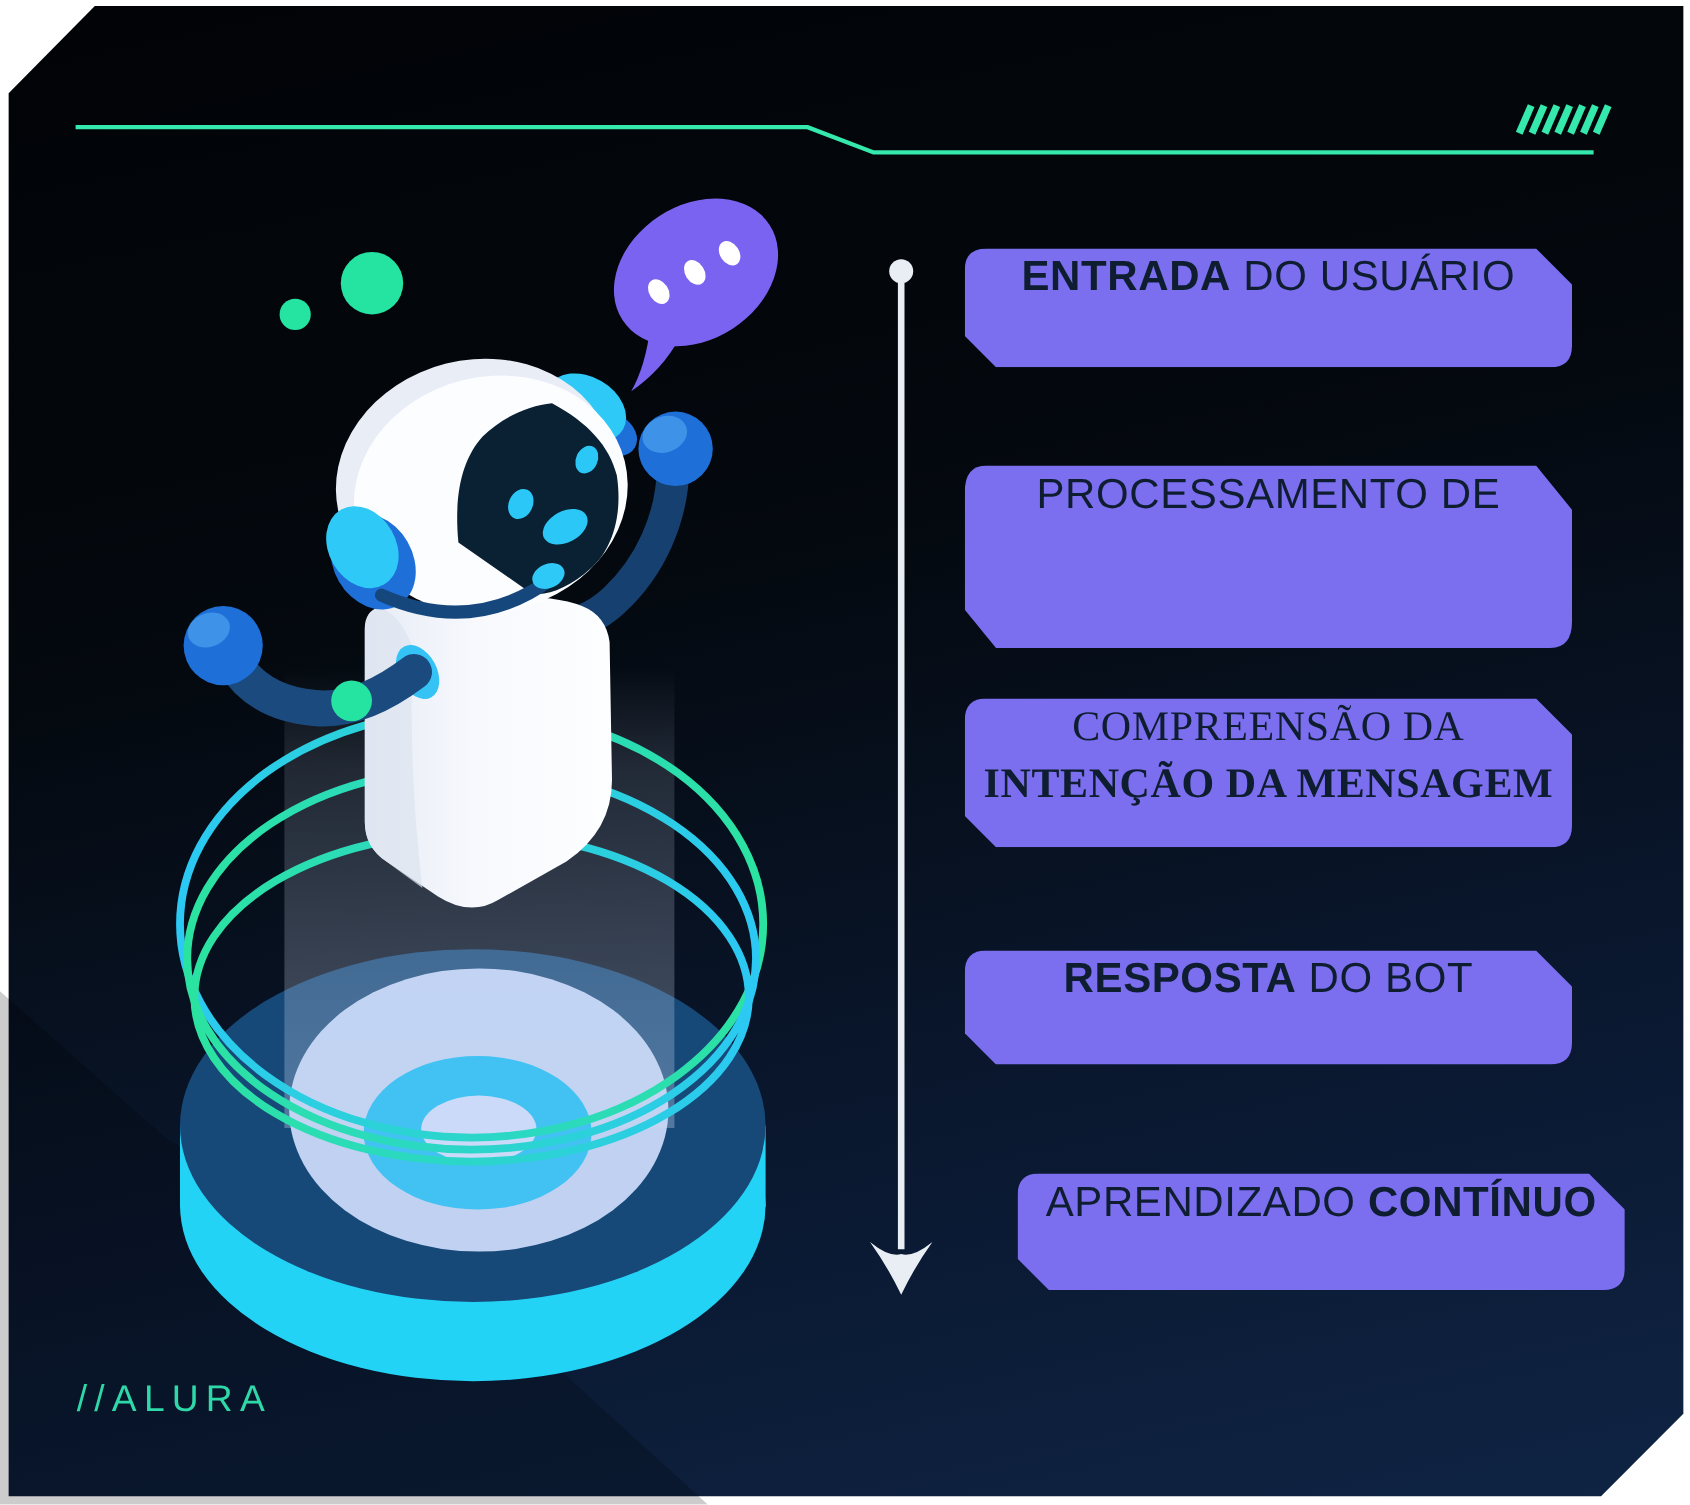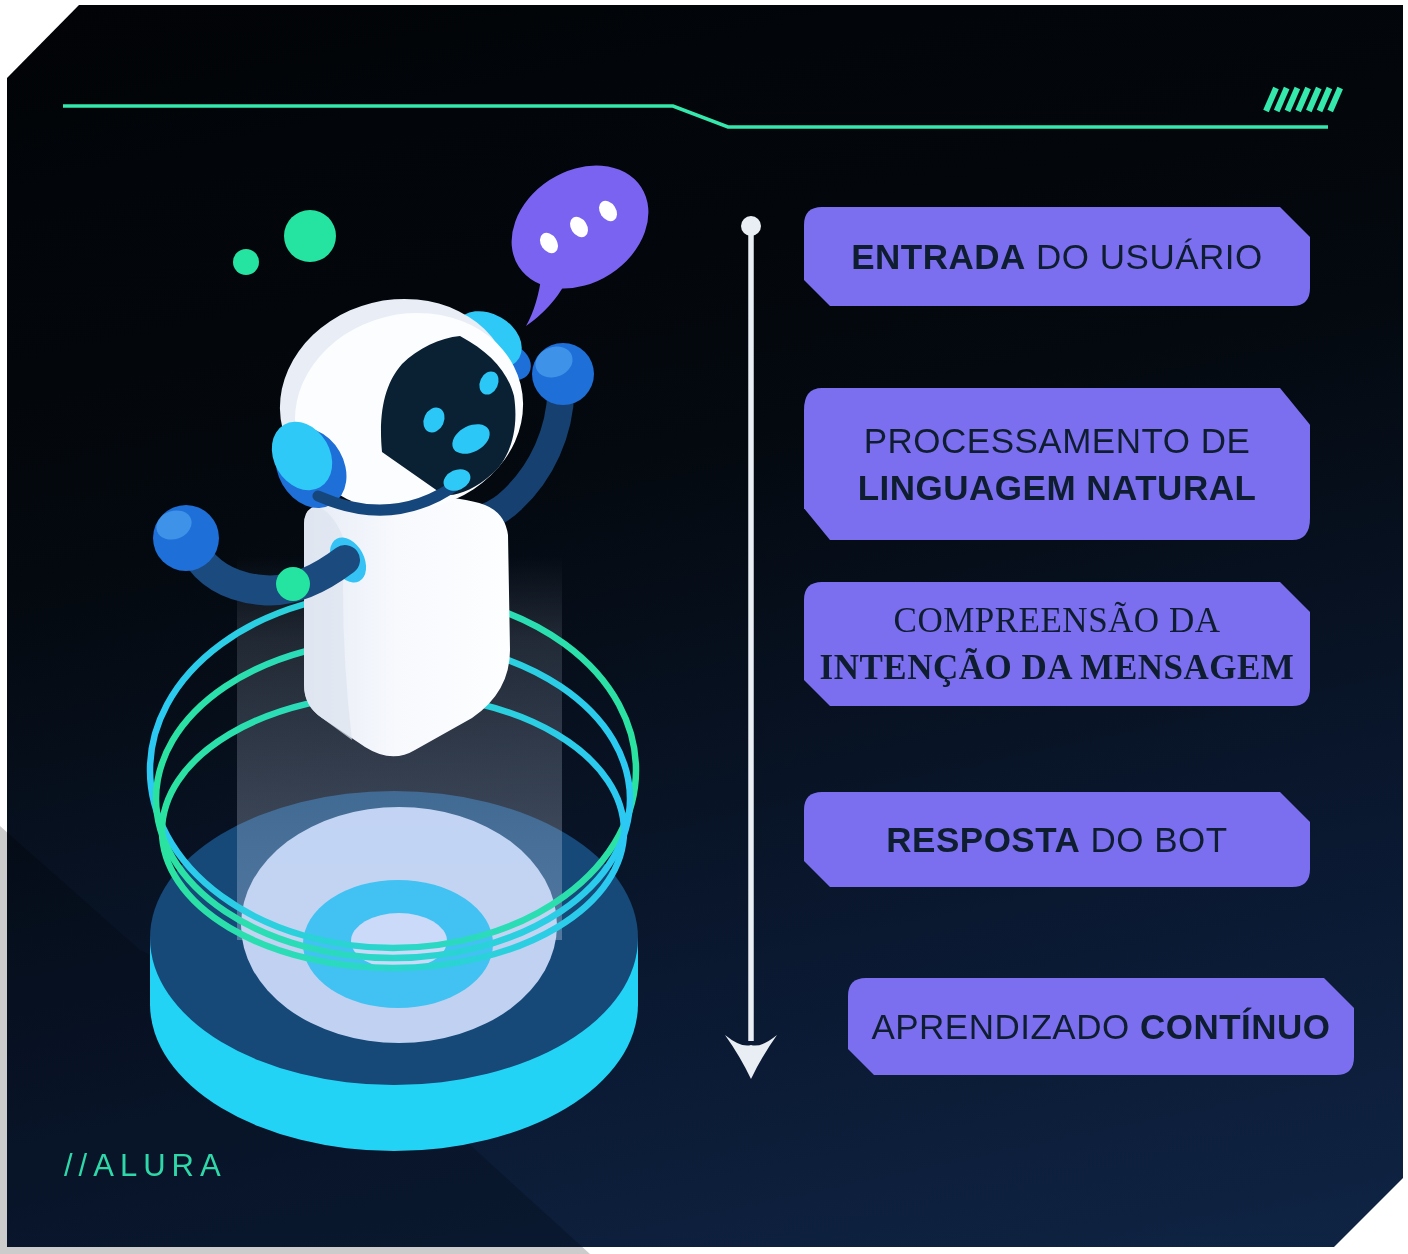--- a/index.html
+++ b/index.html
@@ -11,21 +11,21 @@
   .scene{position:absolute;left:0;top:0;width:1408px;height:1254px;display:block;}
   .steps{position:absolute;left:0;top:0;width:1408px;height:1254px;}
   .banner{position:absolute;left:804px;width:506px;}
   .banner.b1{top:207px;height:99px;}
   .banner.b2{top:388px;height:152px;}
   .banner.b3{top:582px;height:124px;font-family:Liberation Serif, serif;}
   .banner.b4{top:792px;height:95px;}
   .banner.b5{top:978px;height:97px;margin-left:44px;}
   .banner-bg{position:absolute;inset:0;width:100%;height:100%;display:block;}
   .banner-text{position:absolute;inset:0;display:flex;flex-direction:column;
-               justify-content:center;align-items:center;
+               justify-content:flex-start;align-items:center;
                color:var(--banner-text,#0F1D31);font-size:35px;letter-spacing:.5px;}
   .banner-text .line{line-height:47px;white-space:nowrap;}
   .banner-text .bold{font-weight:700;}
   .banner-text .reg{font-weight:400;}
   .brand{position:absolute;left:64px;top:1148px;font-size:31px;letter-spacing:6px;
          font-weight:400;color:var(--brand-teal,#2FD8A8);}
 </style>
 </head>
 <body>
 
@@ -169,21 +169,20 @@
       <div class="banner-text">
           <div class="line"><span class="bold">ENTRADA</span><span class="reg"> DO USUÁRIO</span></div>
         </div>
     </div>
     <div class="banner b2">
       <svg class="banner-bg" preserveAspectRatio="none" viewBox="0 0 506 124">
           <path fill="var(--banner-bg,#7B6FF0)" d="M 18 0 L 476 0 L 506 30 L 506 106 Q 506 124 488 124 L 26 124 L 0 98 L 0 18 Q 0 0 18 0 Z"></path>
         </svg>
       <div class="banner-text">
           <div class="line"><span class="reg">PROCESSAMENTO DE</span></div>
-          <div class="line"><span class="bold">LINGUAGEM NATURAL</span></div>
         </div>
     </div>
     <div class="banner b3">
       <svg class="banner-bg" preserveAspectRatio="none" viewBox="0 0 506 124">
           <path fill="var(--banner-bg,#7B6FF0)" d="M 18 0 L 476 0 L 506 30 L 506 106 Q 506 124 488 124 L 26 124 L 0 98 L 0 18 Q 0 0 18 0 Z"></path>
         </svg>
       <div class="banner-text">
           <div class="line"><span class="reg">COMPREENSÃO DA</span></div>
           <div class="line"><span class="bold">INTENÇÃO DA MENSAGEM</span></div>
         </div>

